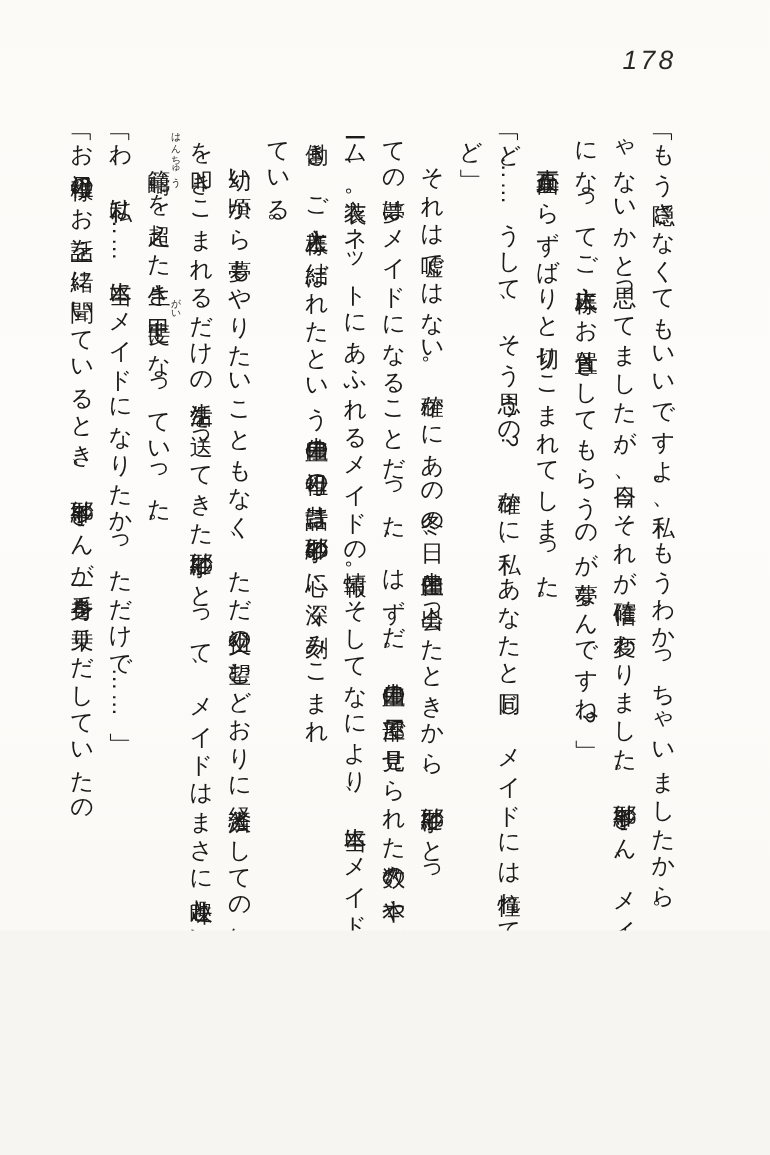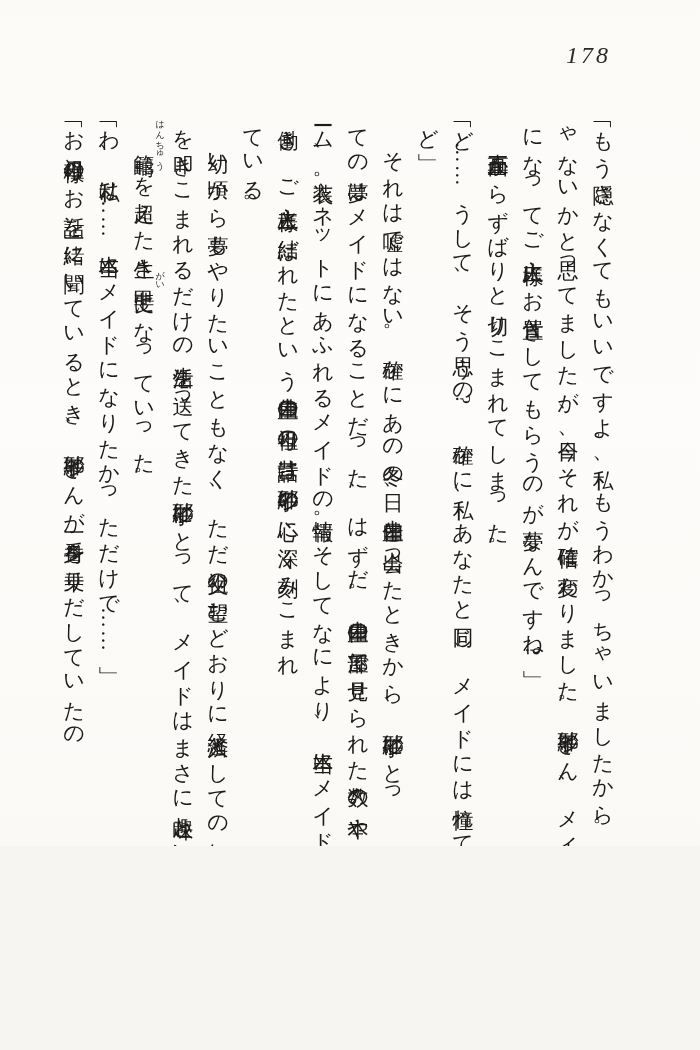--- a/index.html
+++ b/index.html
@@ -9,21 +9,21 @@
     height: 1050px;
     background: #f6f5f2;
   }
   .page {
     position: relative;
     width: 700px;
     height: 846px;
     background: linear-gradient(180deg, #fbfaf7 0%, #fdfcfa 50%, #faf9f6 100%);
     color: #1c1b1a;
     overflow: hidden;
-    font-family: Liberation Serif, serif;
+    font-family: Liberation Sans, sans-serif;
   }
   .page-number {
     position: absolute;
     top: 42px;
     left: 566px;
     font-size: 24px;
     font-style: italic;
     letter-spacing: 3px;
     color: #2a2926;
   }

